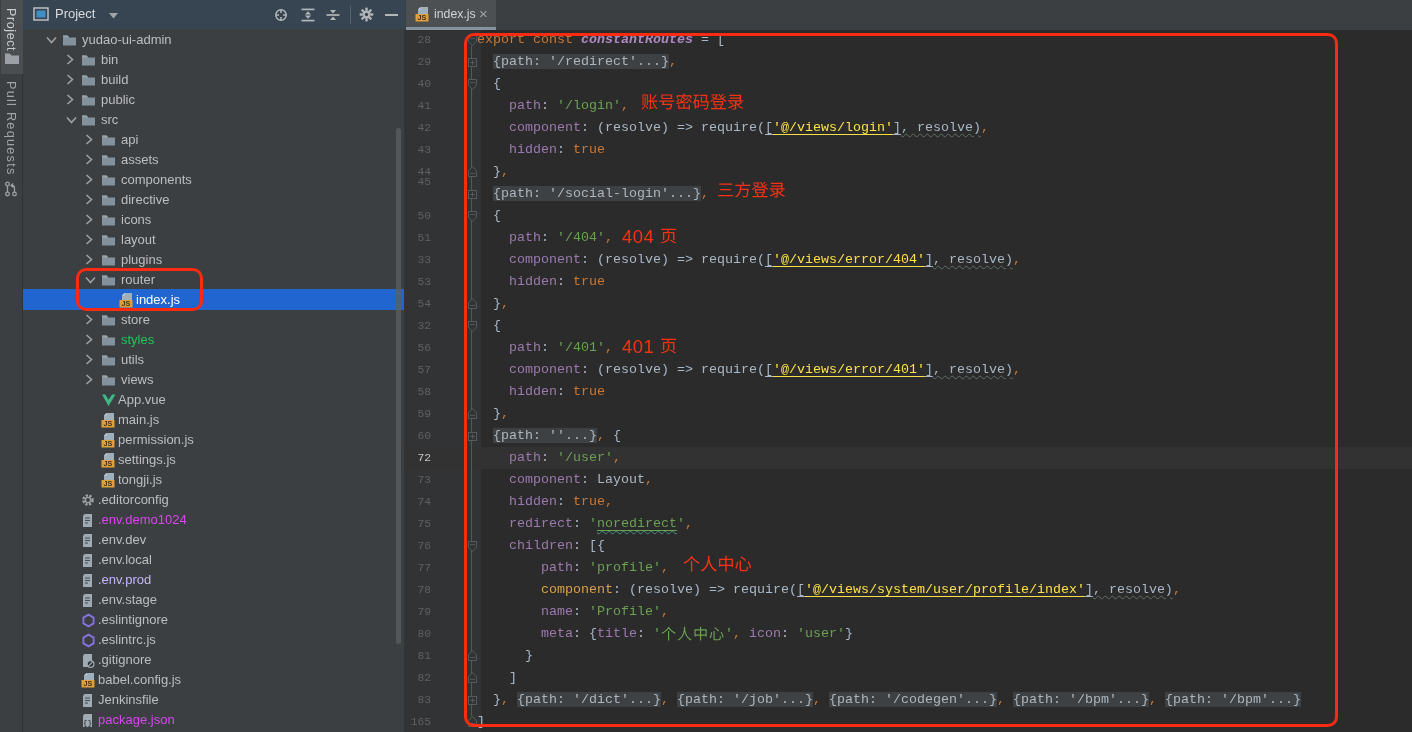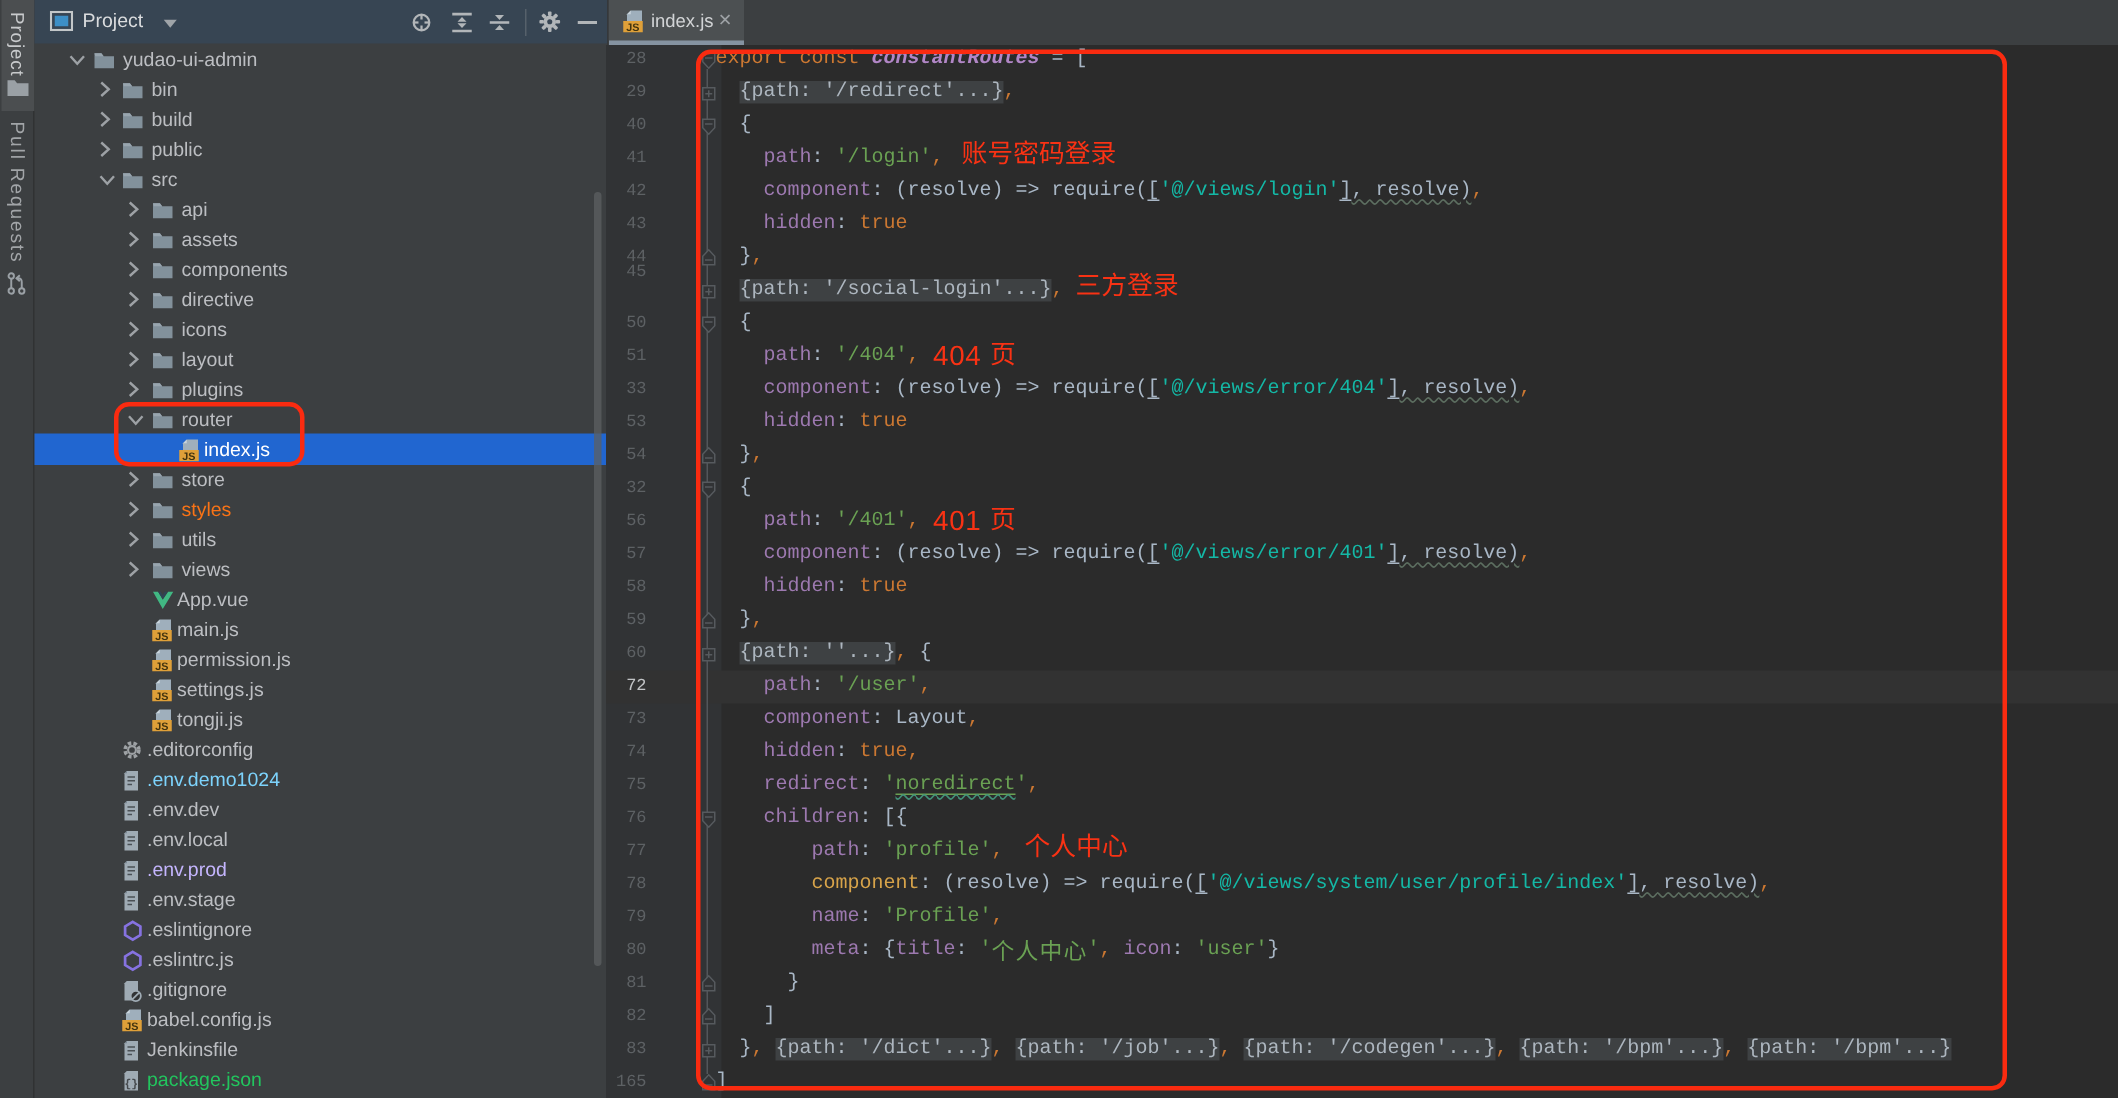--- a/index.html
+++ b/index.html
@@ -6,21 +6,21 @@
 .vtext{position:absolute;writing-mode:vertical-rl}
 .tl{font-size:13px;height:20px;line-height:20px;white-space:pre}
 .ln{position:absolute;left:404px;width:27px;height:22px;line-height:22px;text-align:right;font-family:"Liberation Mono",monospace;font-size:11.3px;color:#5d6164}
 .ln.cur{color:#c2c4c6}
 .cl{position:absolute;left:477px;height:22px;line-height:22px;white-space:pre;font-family:"Liberation Mono",monospace;font-size:13.333px}
 .d{color:#a9b7c6} .k{color:#cc7832} .p{color:#9d79b0} .c{color:#cc7832}
 .s{color:#6aa153} .g{color:#d7a34a}
 .v{color:#b186c6;font-weight:bold;font-style:italic}
 .f{color:#adb6bf;background:#3e4143}
 .ul{color:#a9b7c6;text-decoration:underline;text-underline-offset:3px}
-.us{color:#14b8a6;text-underline-offset:3px}
+.us{color:#fde047;text-decoration:underline;text-underline-offset:3px}
 .w{color:#a9b7c6;text-decoration:underline wavy #5c6e60;text-decoration-thickness:1px;text-underline-offset:2px}
 .sw{color:#6aa153;text-decoration:underline #6aa153;text-underline-offset:2.5px}
 .sw2{text-decoration:underline wavy #41927a;text-decoration-thickness:1px;text-underline-offset:3.4px}
 .rednum{font-size:18.5px;color:#f93214;height:22px;line-height:22px;letter-spacing:.5px}
 </style></head>
 <body>
 <svg width="0" height="0" style="position:absolute">
     <defs>
       <path id="g36134" d="M213 666V380C213 252 203 71 37 -29C51 -40 70 -62 78 -74C254 41 273 233 273 380V666ZM249 130C295 75 349 -1 372 -49L423 -8C398 37 342 110 296 164ZM85 793V177H144V731H338V180H398V793ZM841 796C791 696 706 599 617 537C634 524 660 496 672 482C761 552 853 661 911 774ZM500 -85C516 -72 545 -60 738 19C734 35 731 64 731 85L584 32V381H666C711 191 793 29 914 -58C926 -39 949 -13 965 0C854 72 776 217 735 381H945V451H584V820H513V451H424V381H513V42C513 2 487 -16 469 -24C481 -39 495 -68 500 -85Z"></path>
       <path id="g21495" d="M260 732H736V596H260ZM185 799V530H815V799ZM63 440V371H269C249 309 224 240 203 191H727C708 75 688 19 663 -1C651 -9 639 -10 615 -10C587 -10 514 -9 444 -2C458 -23 468 -52 470 -74C539 -78 605 -79 639 -77C678 -76 702 -70 726 -50C763 -18 788 57 812 225C814 236 816 259 816 259H315L352 371H933V440Z"></path>
@@ -228,21 +228,21 @@
     <path d="M1,2.5 h4.6 l1.5,2 H1.5 z" fill="#98a5ae"></path>
   </svg>
 <div class="abs tl" style="left:121px;top:310px;color:#bcbec2">store</div>
 <svg class="abs" style="left:85px;top:334px" width="9" height="12">
     <path d="M1.5,1 l5,4.5 -5,4.5" fill="none" stroke="#9da1a5" stroke-width="1.6"></path>
   </svg>
 <svg class="abs" style="left:101px;top:333px" width="15" height="13">
     <path d="M1,2.5 h4.6 l1.5,2 H14 v8 H1 z" fill="#82919b"></path>
     <path d="M1,2.5 h4.6 l1.5,2 H1.5 z" fill="#98a5ae"></path>
   </svg>
-<div class="abs tl" style="left:121px;top:330px;color:#f97316">styles</div>
+<div class="abs tl" style="left:121px;top:330px;color:#22c55e">styles</div>
 <svg class="abs" style="left:85px;top:354px" width="9" height="12">
     <path d="M1.5,1 l5,4.5 -5,4.5" fill="none" stroke="#9da1a5" stroke-width="1.6"></path>
   </svg>
 <svg class="abs" style="left:101px;top:353px" width="15" height="13">
     <path d="M1,2.5 h4.6 l1.5,2 H14 v8 H1 z" fill="#82919b"></path>
     <path d="M1,2.5 h4.6 l1.5,2 H1.5 z" fill="#98a5ae"></path>
   </svg>
 <div class="abs tl" style="left:121px;top:350px;color:#bcbec2">utils</div>
 <svg class="abs" style="left:85px;top:374px" width="9" height="12">
     <path d="M1.5,1 l5,4.5 -5,4.5" fill="none" stroke="#9da1a5" stroke-width="1.6"></path>
@@ -292,21 +292,21 @@
 <div class="abs tl" style="left:98px;top:490px;color:#bcbec2">.editorconfig</div>
 <svg class="abs" style="left:81px;top:513px" width="13" height="15">
     <path d="M3.5,1 H11 v13 H2 V2.5 z" fill="#9fabb4"></path>
     <path d="M3.5,1 L2,2.5 h1.5 z" fill="#707d88"></path>
     <g stroke="#4a5055" stroke-width="1.1">
       <line x1="4" y1="5" x2="9" y2="5"></line>
       <line x1="4" y1="7.5" x2="9" y2="7.5"></line>
       <line x1="4" y1="10" x2="7" y2="10"></line>
     </g>
   </svg>
-<div class="abs tl" style="left:98px;top:510px;color:#7dd3fc">.env.demo1024</div>
+<div class="abs tl" style="left:98px;top:510px;color:#d946ef">.env.demo1024</div>
 <svg class="abs" style="left:81px;top:533px" width="13" height="15">
     <path d="M3.5,1 H11 v13 H2 V2.5 z" fill="#9fabb4"></path>
     <path d="M3.5,1 L2,2.5 h1.5 z" fill="#707d88"></path>
     <g stroke="#4a5055" stroke-width="1.1">
       <line x1="4" y1="5" x2="9" y2="5"></line>
       <line x1="4" y1="7.5" x2="9" y2="7.5"></line>
       <line x1="4" y1="10" x2="7" y2="10"></line>
     </g>
   </svg>
 <div class="abs tl" style="left:98px;top:530px;color:#bcbec2">.env.dev</div>
@@ -368,21 +368,21 @@
       <line x1="4" y1="5" x2="9" y2="5"></line>
       <line x1="4" y1="7.5" x2="9" y2="7.5"></line>
       <line x1="4" y1="10" x2="7" y2="10"></line>
     </g>
   </svg>
 <div class="abs tl" style="left:98px;top:690px;color:#bcbec2">Jenkinsfile</div>
 <svg class="abs" style="left:81px;top:713px" width="14" height="15">
     <path d="M3.5,1 H11 v13 H2 V2.5 z" fill="#9fabb4"></path>
     <text x="6.5" y="11.5" font-family="Liberation Mono" font-size="7.5" font-weight="bold" fill="#45494d" text-anchor="middle">{}</text>
   </svg>
-<div class="abs tl" style="left:98px;top:710px;color:#22c55e">package.json</div>
+<div class="abs tl" style="left:98px;top:710px;color:#d946ef">package.json</div>
 <div class="abs" style="left:396px;top:128px;width:5px;height:516px;background:#5c6062;border-radius:3px;opacity:.75"></div>
 <div class="abs" style="left:76px;top:268px;width:127px;height:43px;border:3px solid #fa2b10;border-radius:10px"></div>
 
 <div class="abs" style="left:405px;top:0;width:1007px;height:732px;background:#2b2b2b"></div>
 <div class="abs" style="left:405px;top:0;width:1007px;height:30px;background:#3c3f41"></div>
 <div class="abs" style="left:406px;top:0;width:90px;height:30px;background:#4c5052;border-bottom:3px solid #8593a1"></div>
 <svg class="abs" style="left:415px;top:6px" width="15" height="16">
     <path d="M5.5,1 H13 v7 H3 V3.5 z" fill="#9fafbc"></path>
     <path d="M5.5,1 L3,3.5 h2.5 z" fill="#c9d4dc"></path>
     <rect x="0.5" y="8" width="13" height="7.5" fill="#dfa039"></rect>

